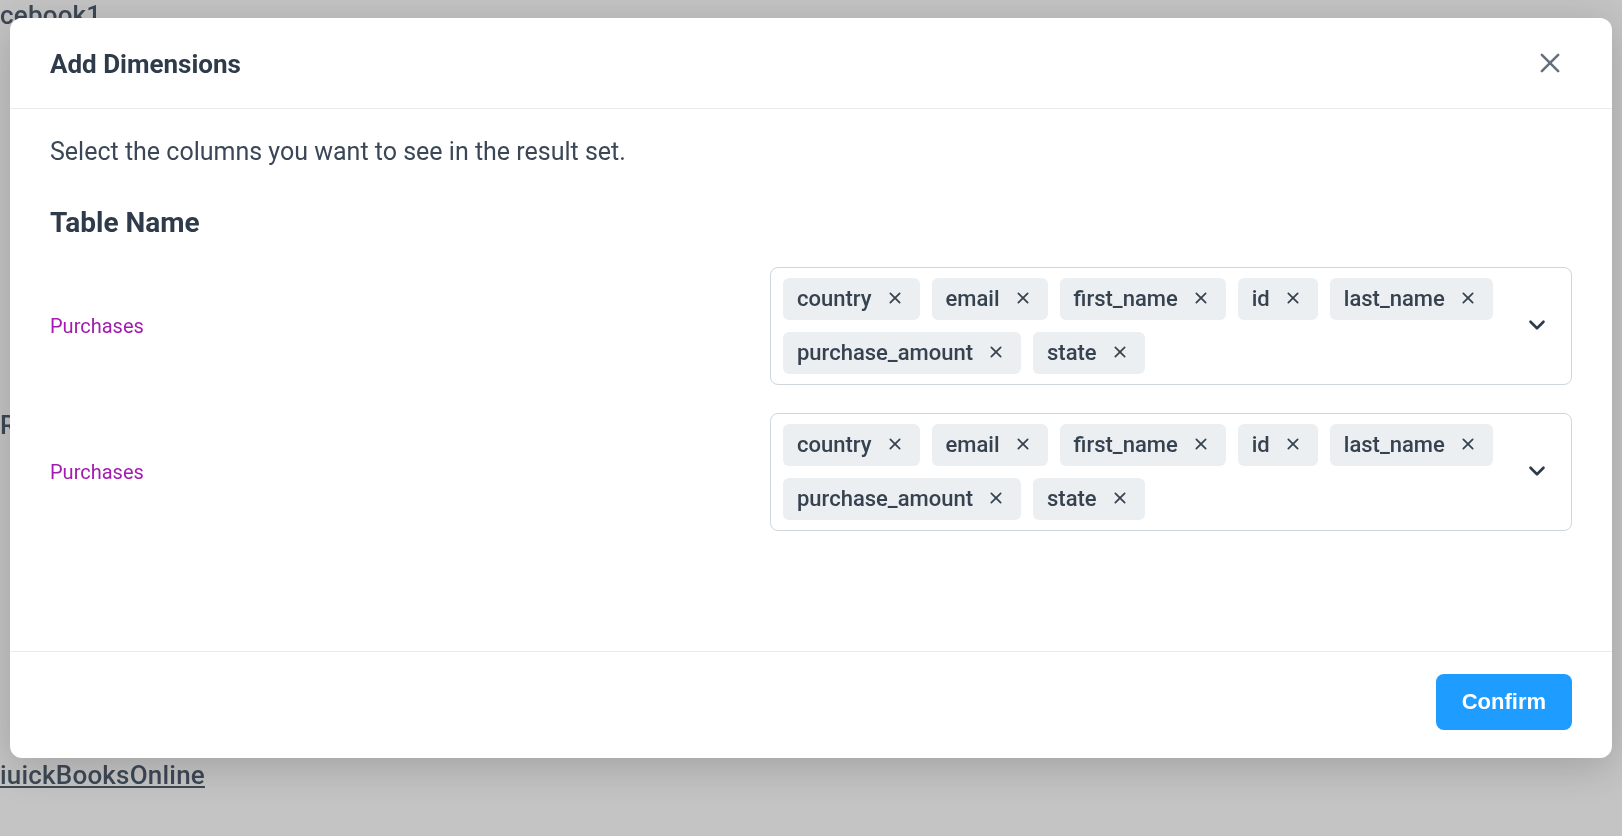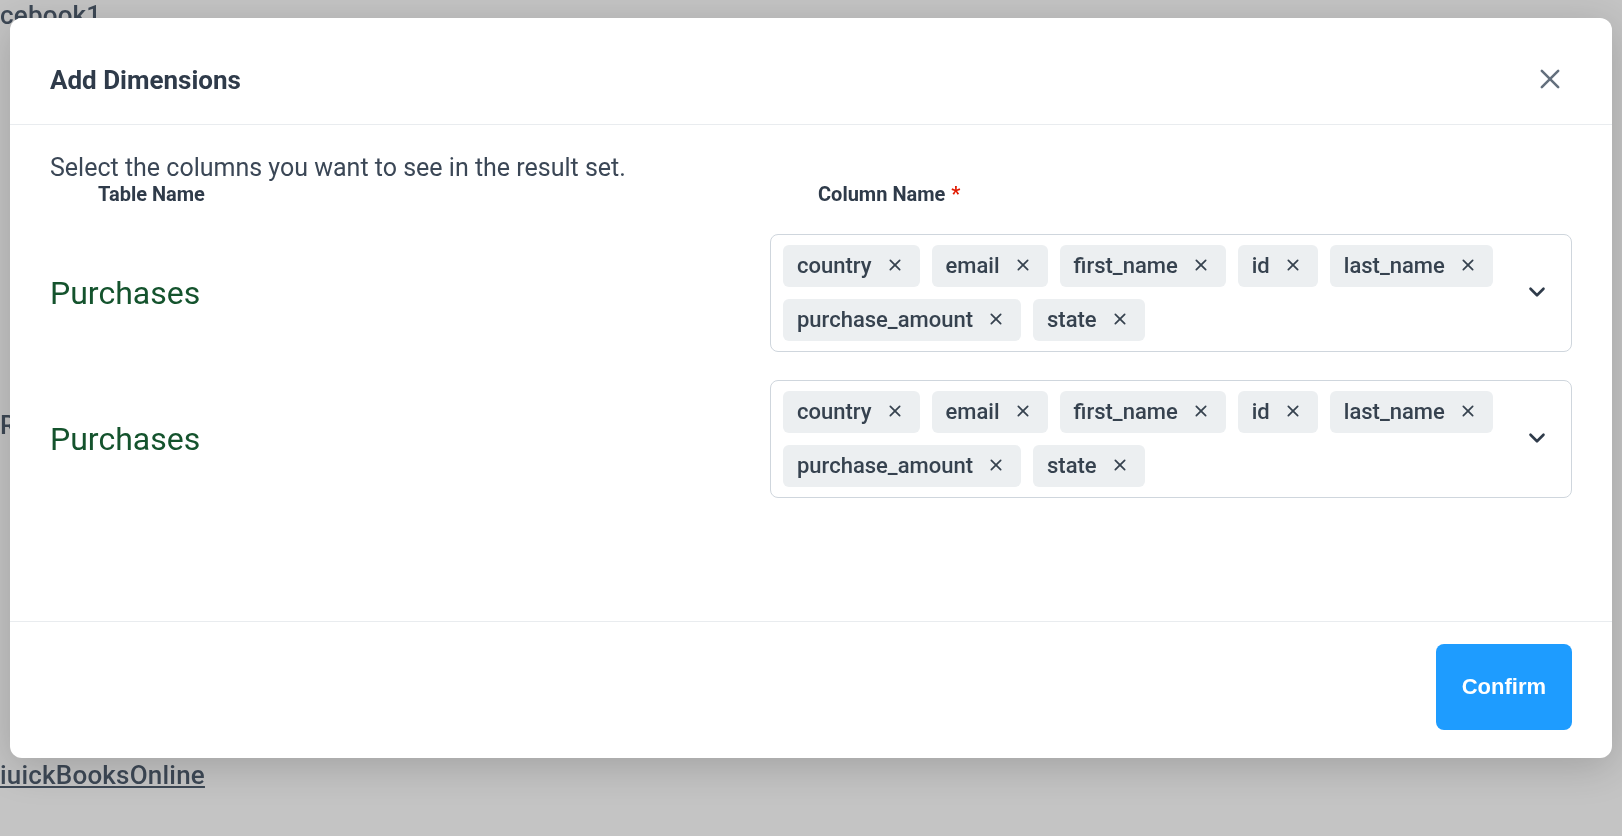--- a/index.html
+++ b/index.html
@@ -19,49 +19,48 @@
       box-shadow: 0 8px 40px rgba(0,0,0,.18);
       display: flex;
       flex-direction: column;
       min-height: 740px;
     }
 
     .modal-header {
       display: flex; align-items: center; justify-content: space-between;
       padding: 24px 40px 22px 40px;
       border-bottom: 1px solid #e9ecef;
-      margin-top: 16px;
     }
     .modal-title { font-size: 26px; font-weight: 700; color: #2f3b4a; }
     .close-btn { width: 44px; height: 44px; display: flex; align-items: center; justify-content: center; background: transparent; border: none; cursor: pointer; color: #64707d; }
 
     .modal-body { padding: 28px 40px 12px 40px; flex: 1 1 auto; }
-    .subtitle { font-size: 25px; color: #3b4756; }
+    .subtitle { font-size: 25px; color: #3b4756; margin-bottom: 40px; }
 
     .columns-header { display: grid; grid-template-columns: 720px 1fr; align-items: start; margin-bottom: 28px; }
-    .th { font-size: 20px; font-weight: 700; color: #2f3b4a; margin-left: 48px; }
+    .th { font-size: 28px; font-weight: 700; color: #2f3b4a; }
     .req-star { color: #e11900; margin-left: 6px; font-weight: 700; }
 
     .row { display: grid; grid-template-columns: 720px 1fr; align-items: center; margin-bottom: 28px; }
-    .row .table-name { font-size: 32px; color: #14532d; }
+    .row .table-name { font-size: 20px; color: #a21caf; }
 
     .multi-select {
       border: 1px solid #cfd6dd; border-radius: 8px; padding: 10px 56px 10px 12px; position: relative; min-height: 72px;
       display: flex; flex-wrap: wrap; gap: 12px; align-items: center;
     }
     .multi-select .caret { position: absolute; right: 18px; top: 50%; transform: translateY(-50%); color: #2f3b4a; display: flex; align-items: center; justify-content: center; width: 32px; height: 32px; cursor: pointer; background: transparent; border: none; }
 
     .chip {
       background: #eceff1; border-radius: 6px; padding: 10px 14px; display: inline-flex; gap: 12px;
       color: #36424f; font-size: 22px; font-weight: 500; line-height: 1; cursor: default;
     }
     .chip .chip-x { display: inline-flex; align-items: center; justify-content: center; width: 22px; height: 22px; color: #36424f; cursor: pointer; background: transparent; border: none; }
 
     .modal-footer { border-top: 1px solid #e9ecef; padding: 22px 40px 28px 40px; display: flex; justify-content: flex-end; }
-    .confirm-btn { background: #1e9cff; color: #fff; border: none; border-radius: 8px; font-size: 22px; font-weight: 600; padding: 30px 26px; cursor: pointer; margin-left: 47px; }
+    .confirm-btn { background: #1e9cff; color: #fff; border: none; border-radius: 8px; font-size: 22px; font-weight: 600; padding: 15px 26px; cursor: pointer; margin-left: 47px; }
   </style>
 </head>
 <body>
 
 <div id="bg-hints">
     <div class="bg-text" style="top: 0px; left: 0px;">cebook1</div>
     <div class="bg-text" style="top: 410px; left: 0px;">R</div>
     <div class="bg-text" style="top: 760px; left: 0px; text-decoration: underline;">iuickBooksOnline</div>
   </div>
 
@@ -76,23 +75,20 @@
           </svg>
       </span>
     </button>
   </div>
 
   <div class="modal-body">
     <div class="subtitle">Select the columns you want to see in the result set.</div>
 
     <div class="columns-header">
       <div class="th">Table Name</div>
-      <div class="th">
-        <span>Column Name</span><span class="req-star">*</span>
-      </div>
     </div>
 
     <div id="rows">
         <div class="row">
           <div class="table-name">Purchases</div>
           <div class="multi-select">
             <span class="chip">
               <span>country</span>
               <button class="chip-x" aria-label="Remove country">
                 <span><svg width="16" height="16" viewBox="0 0 24 24" fill="none" stroke="currentColor" stroke-width="2.6" stroke-linecap="round" stroke-linejoin="round">

